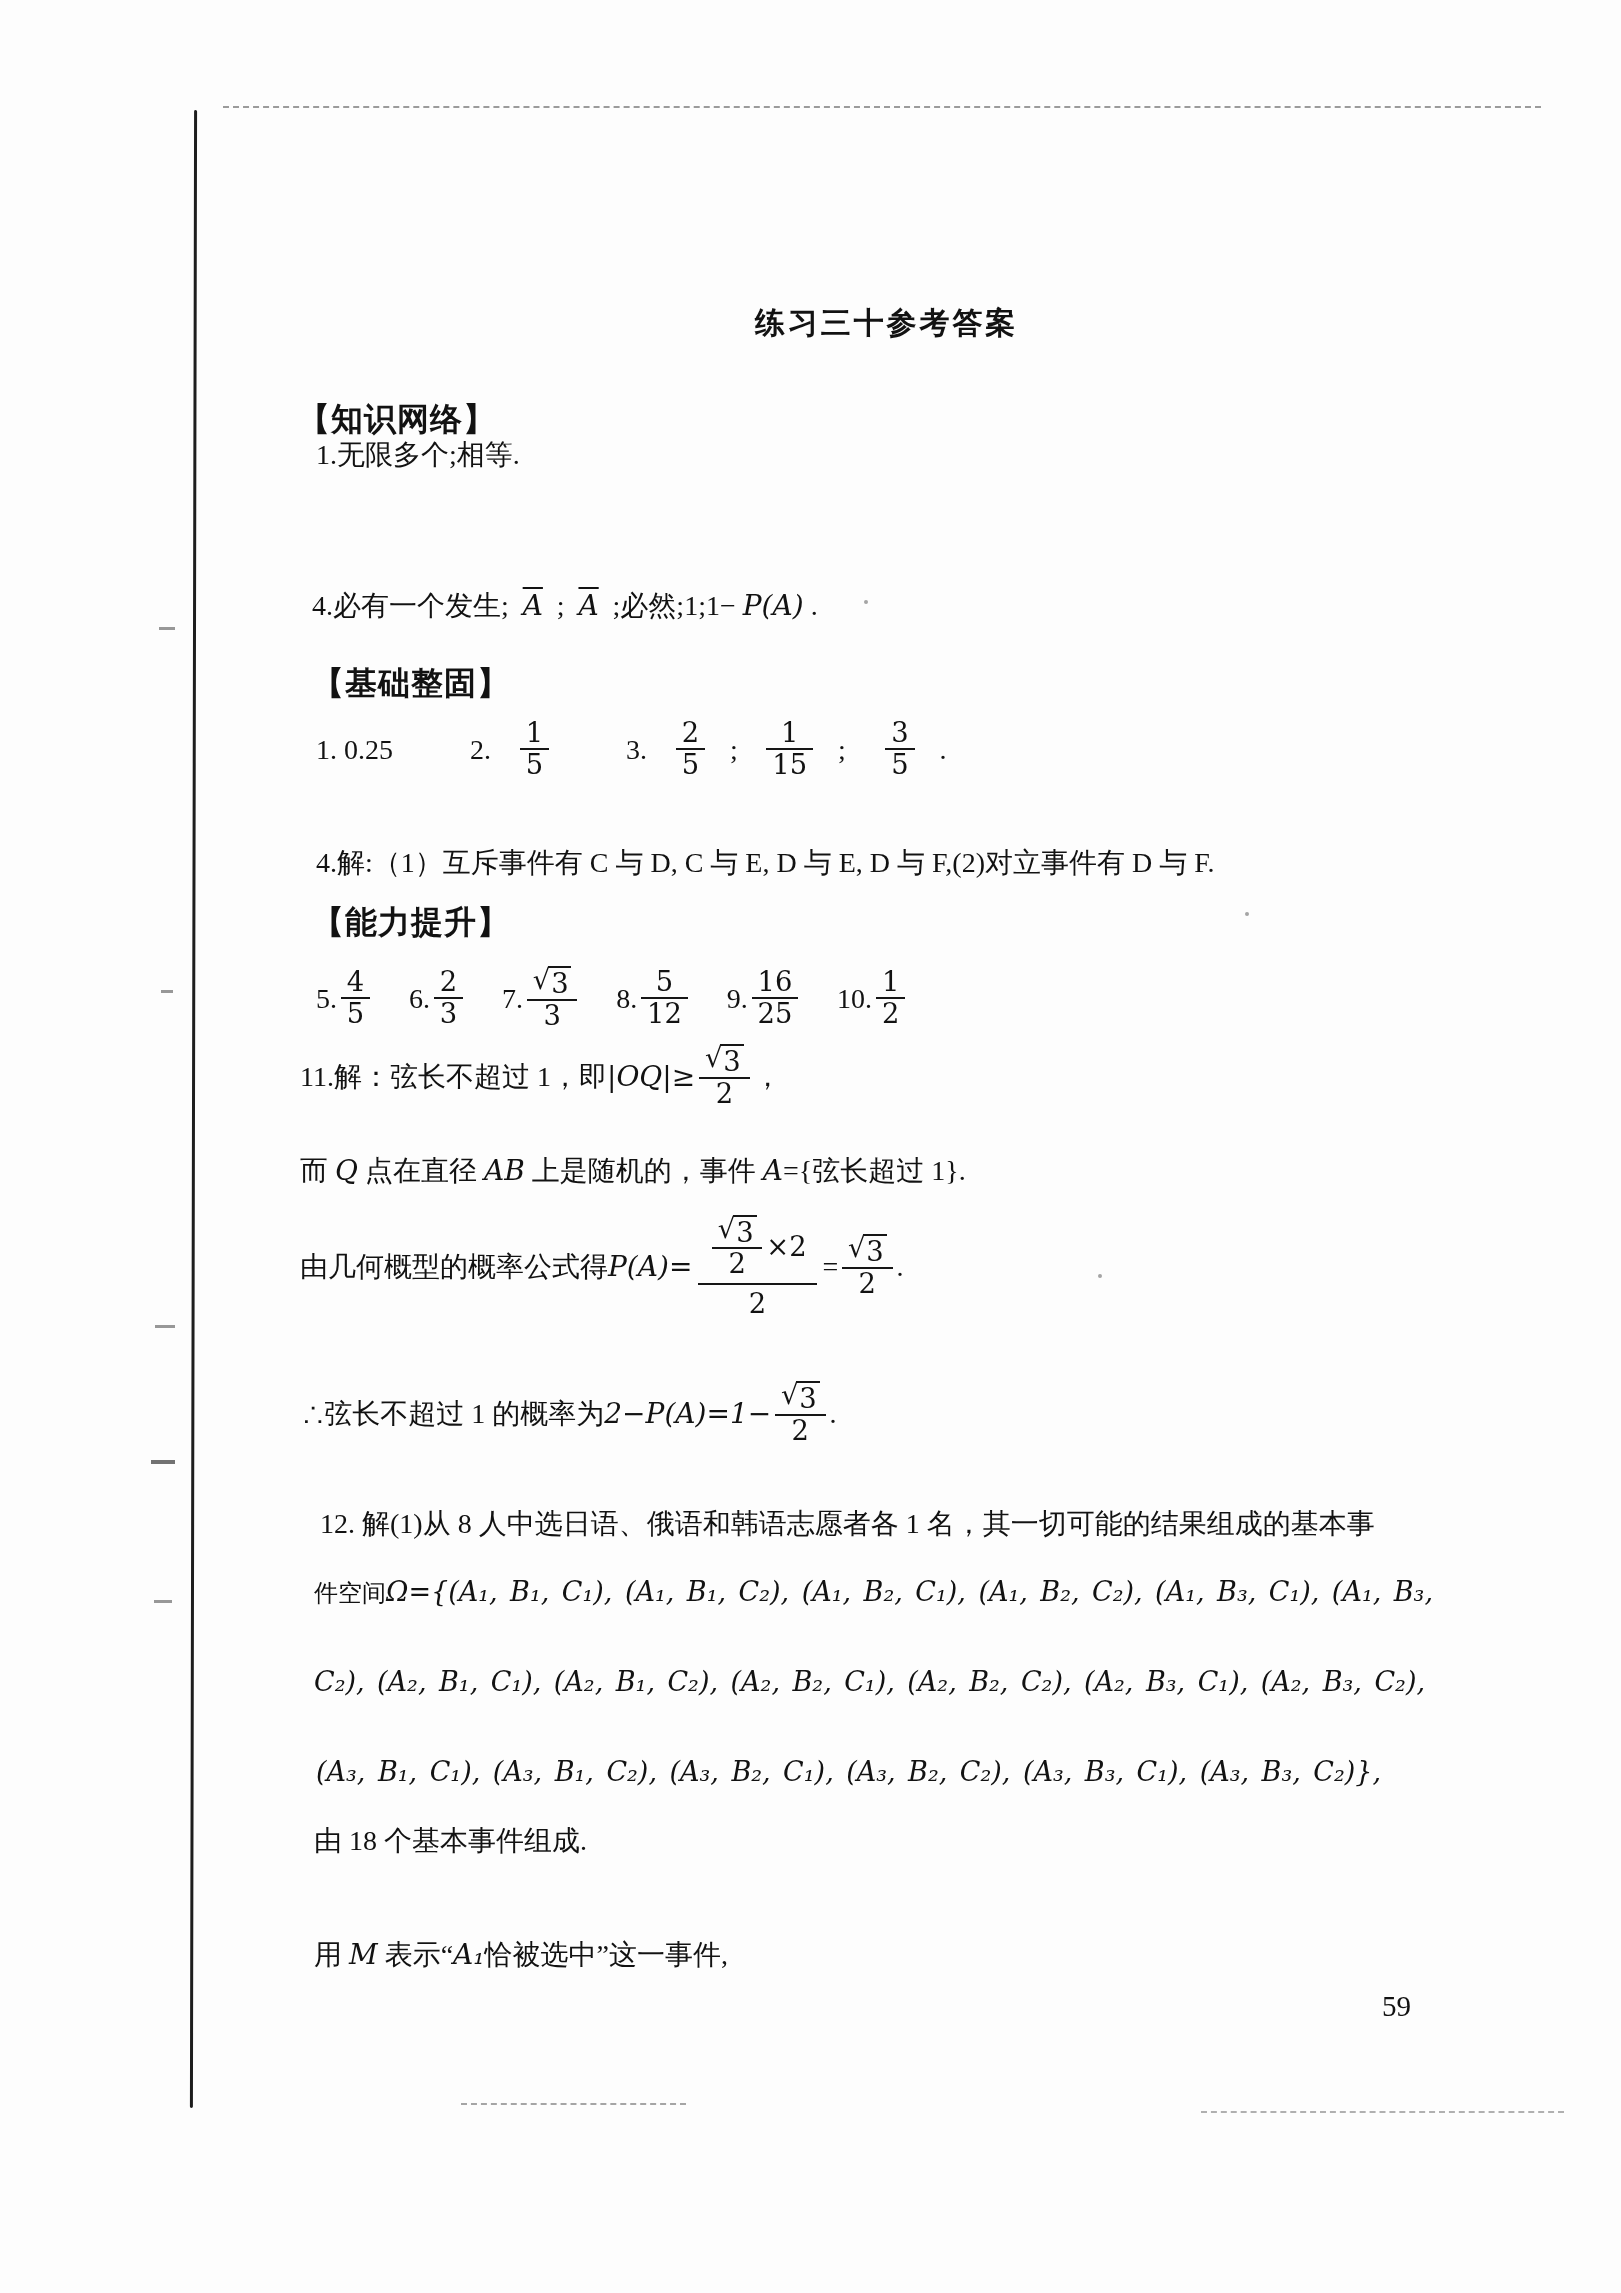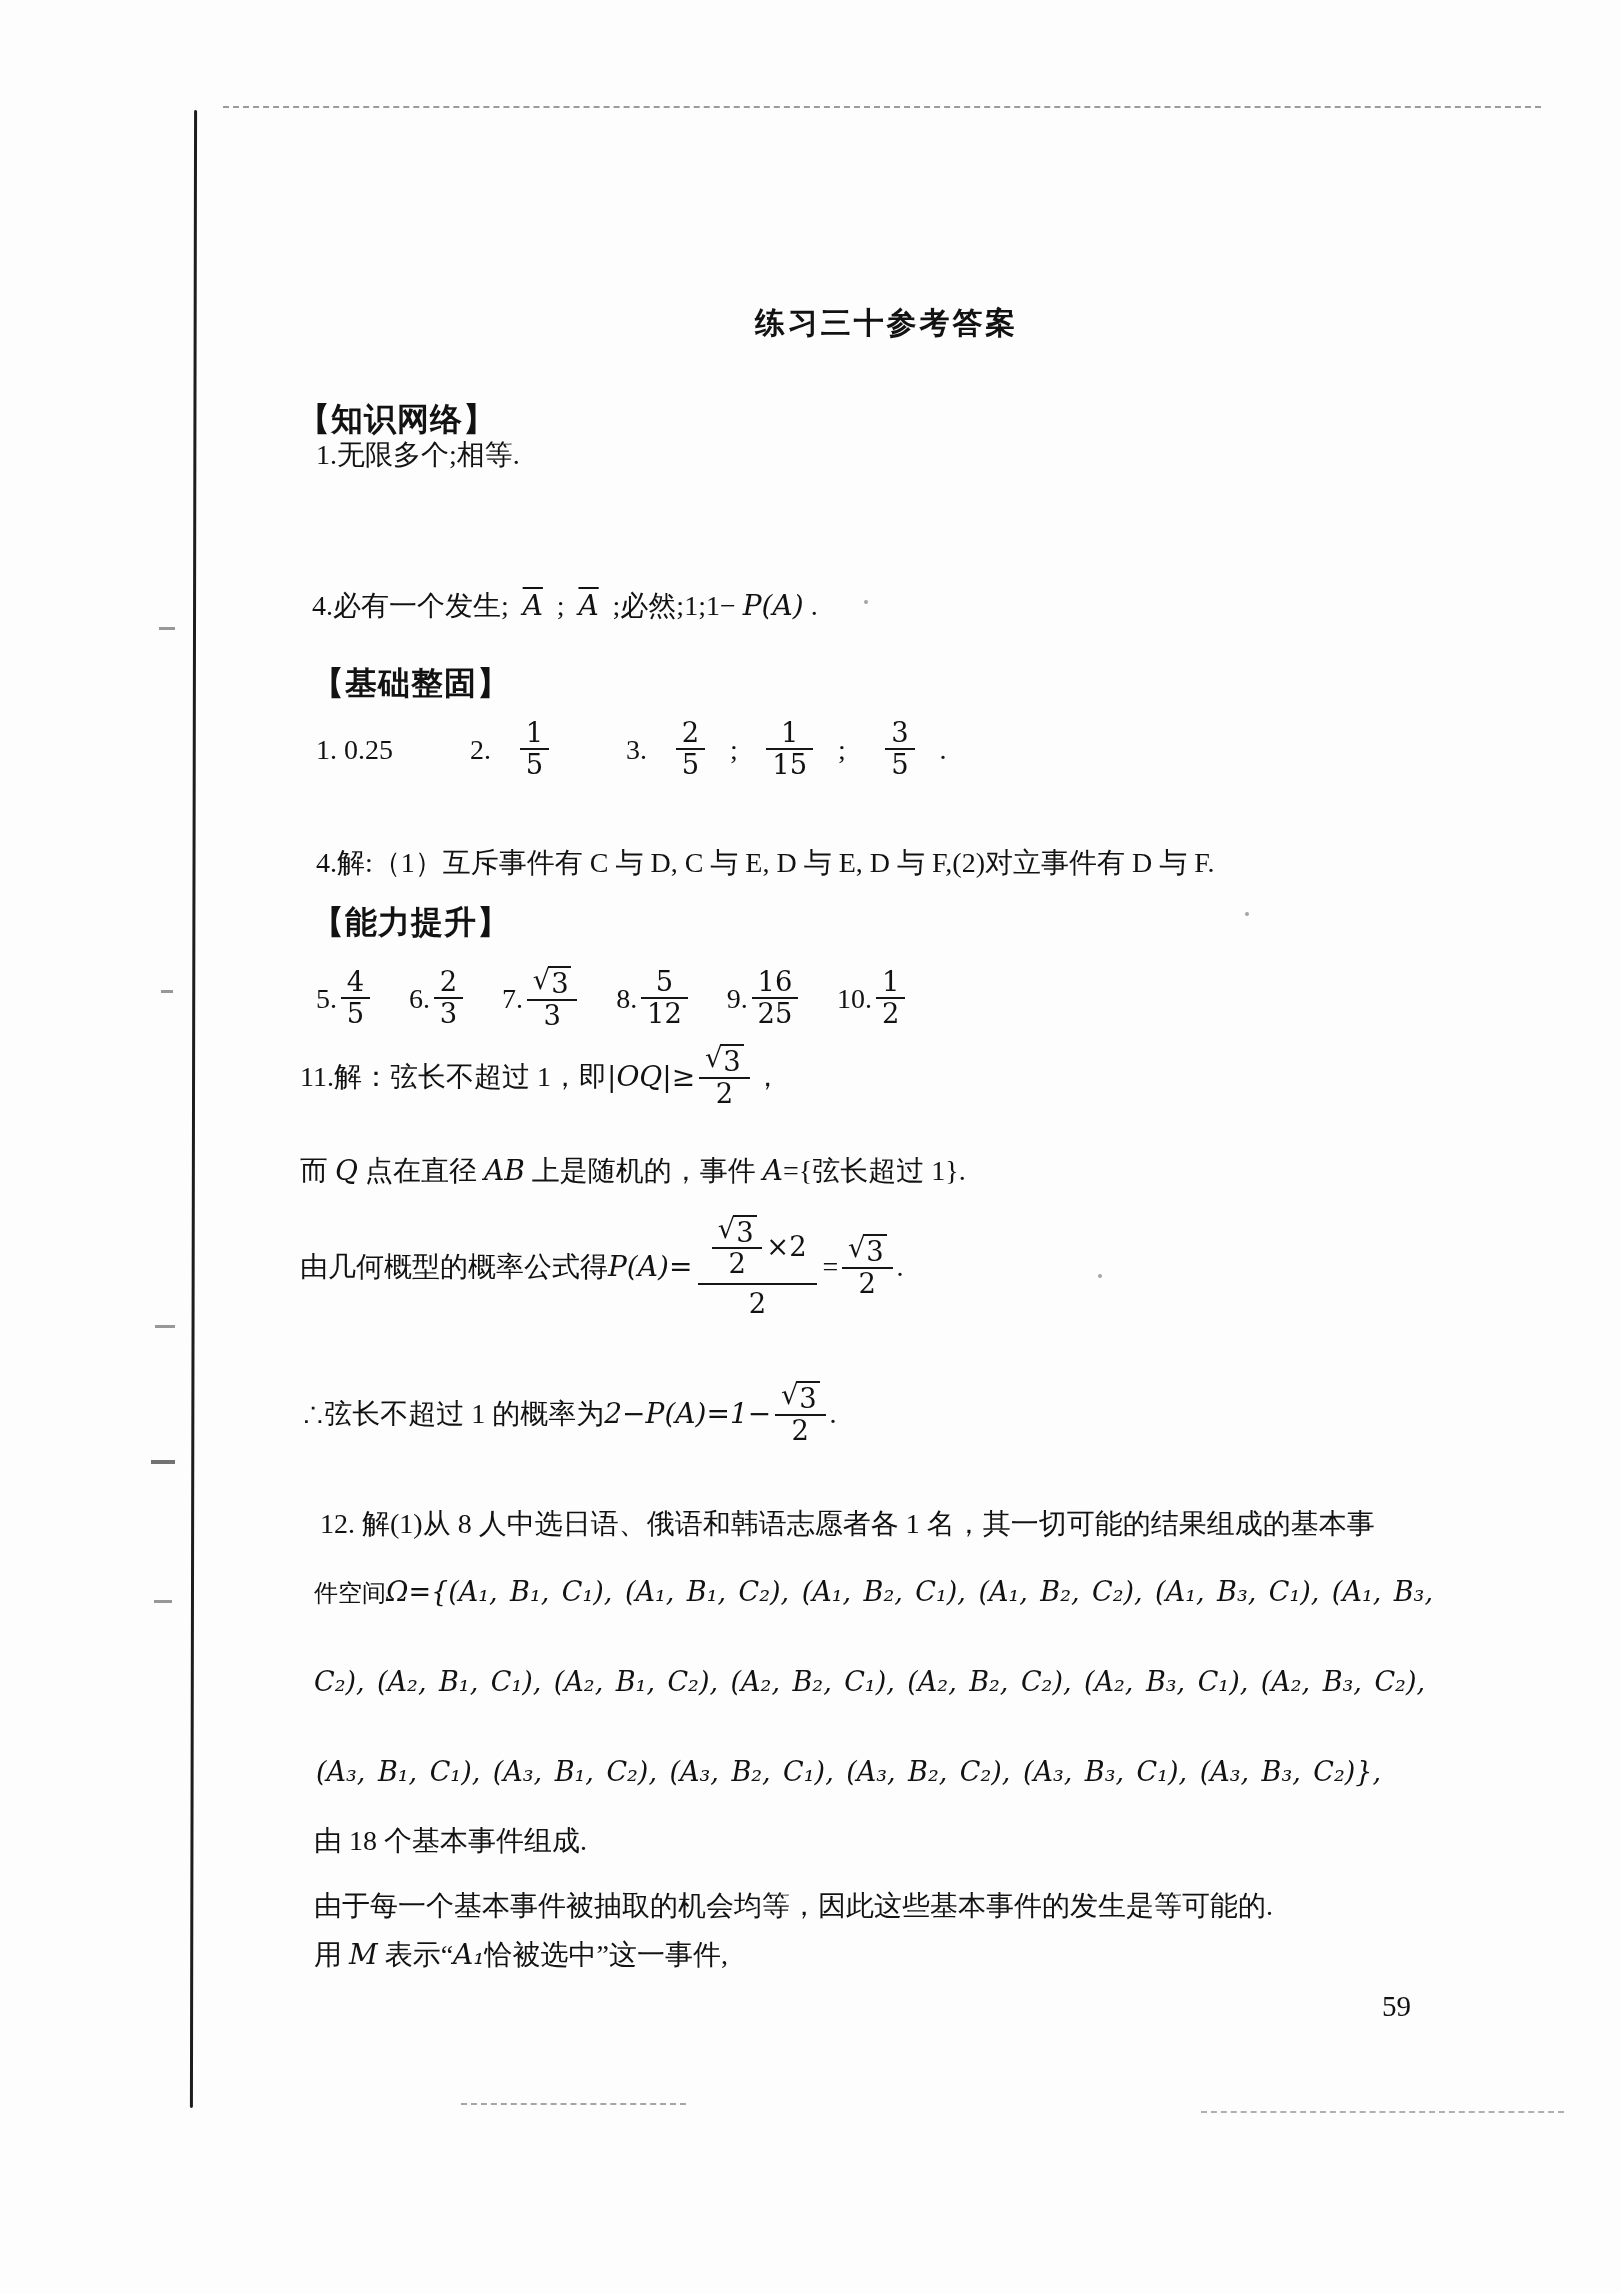--- a/index.html
+++ b/index.html
@@ -230,21 +230,20 @@
   <div class="line" style="left:314px;top:1664px;">
     <span class="math tuple">C₂), (A₂, B₁, C₁), (A₂, B₁, C₂), (A₂, B₂, C₁), (A₂, B₂, C₂), (A₂, B₃, C₁), (A₂, B₃, C₂),</span>
   </div>
 
   <div class="line" style="left:316px;top:1754px;">
     <span class="math tuple">(A₃, B₁, C₁), (A₃, B₁, C₂), (A₃, B₂, C₁), (A₃, B₂, C₂), (A₃, B₃, C₁), (A₃, B₃, C₂)},</span>
   </div>
 
   <div class="line" style="left:314px;top:1823px;">由 18 个基本事件组成.</div>
 
-  <div class="line" style="left:314px;top:1888px;">由于每一个基本事件被抽取的机会均等，因此这些基本事件的发生是等可能的.</div>
 
   <div class="line" style="left:314px;top:1937px;">
     <span class="cn">用 </span><span class="math">M</span><span class="cn"> 表示“</span><span class="math">A₁</span><span class="cn">恰被选中”这一事件,</span>
   </div>
 
   <div class="line" style="left:1382px;top:1988px;font-size:29px;">59</div>
 
 </div>
 
 

